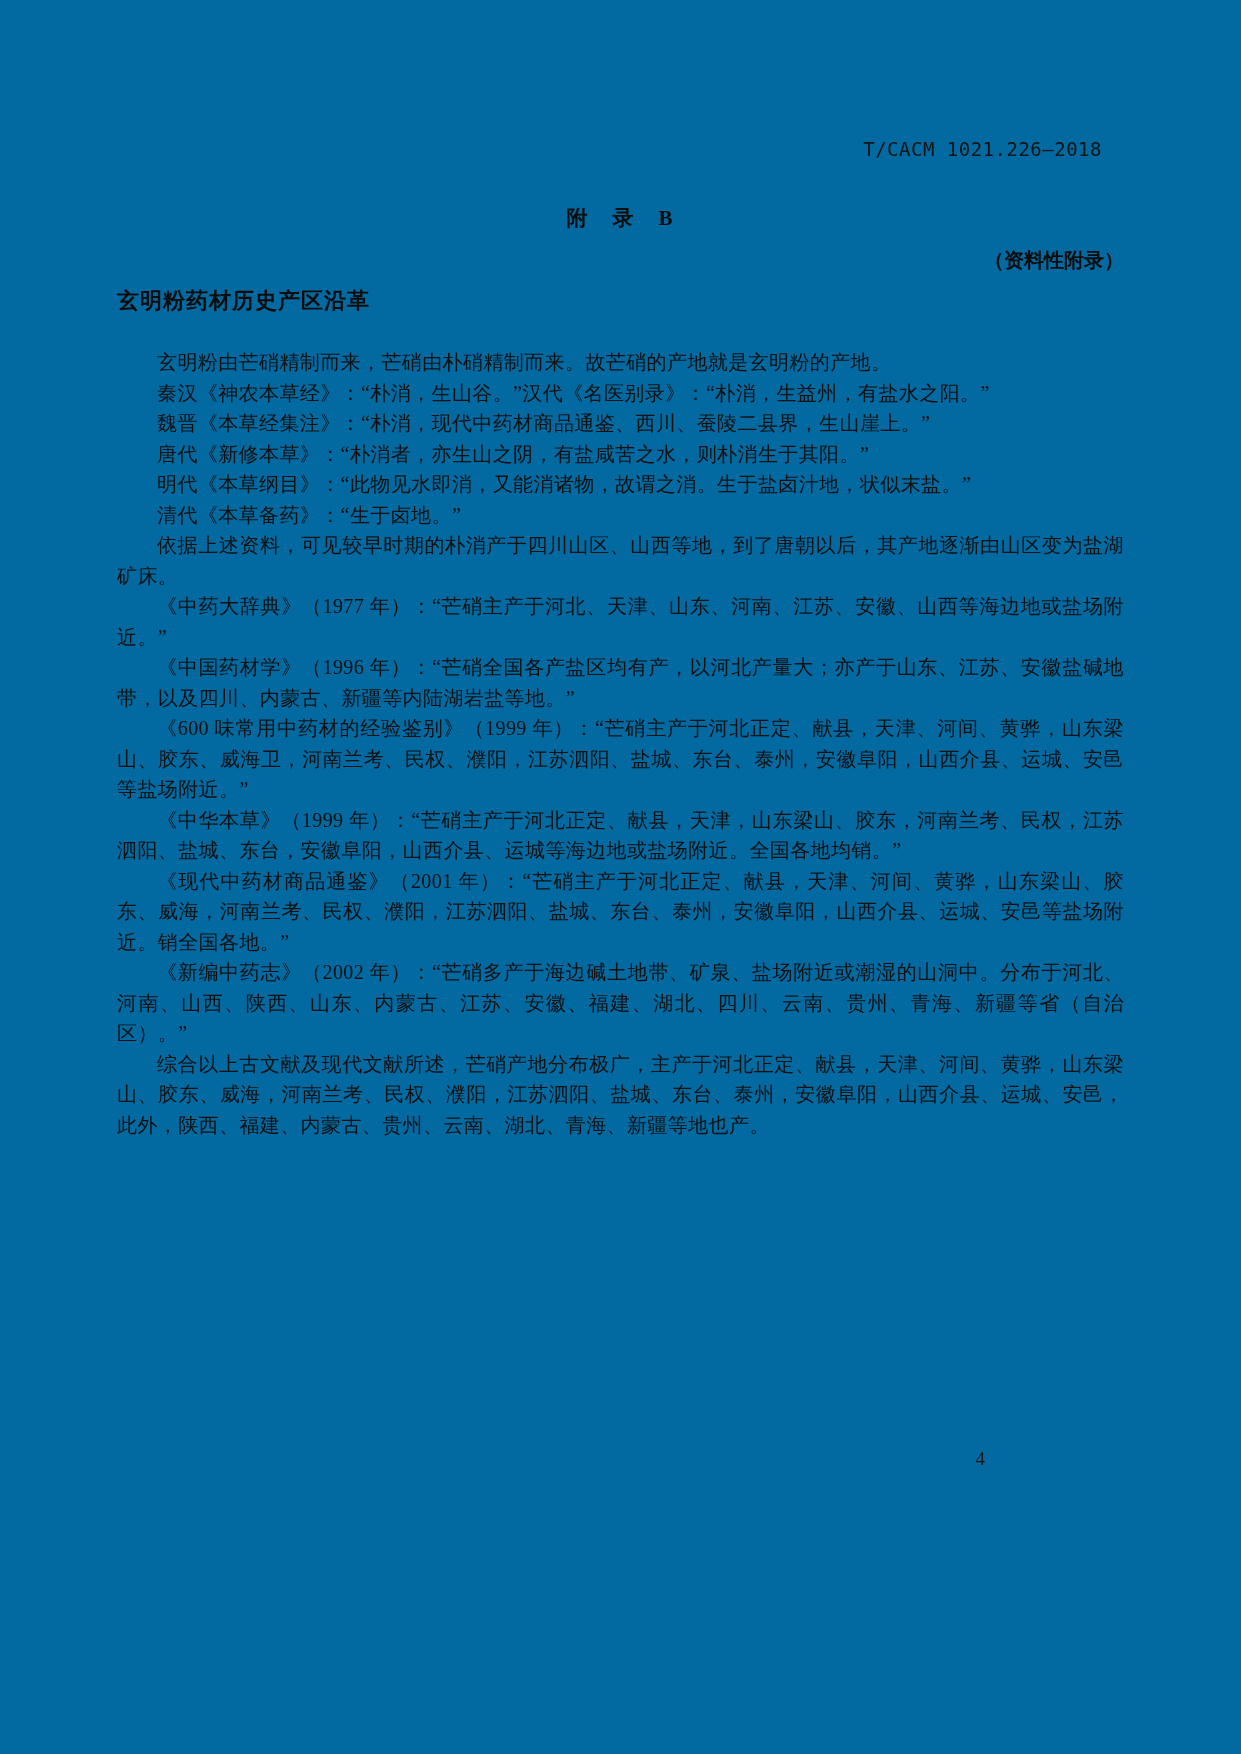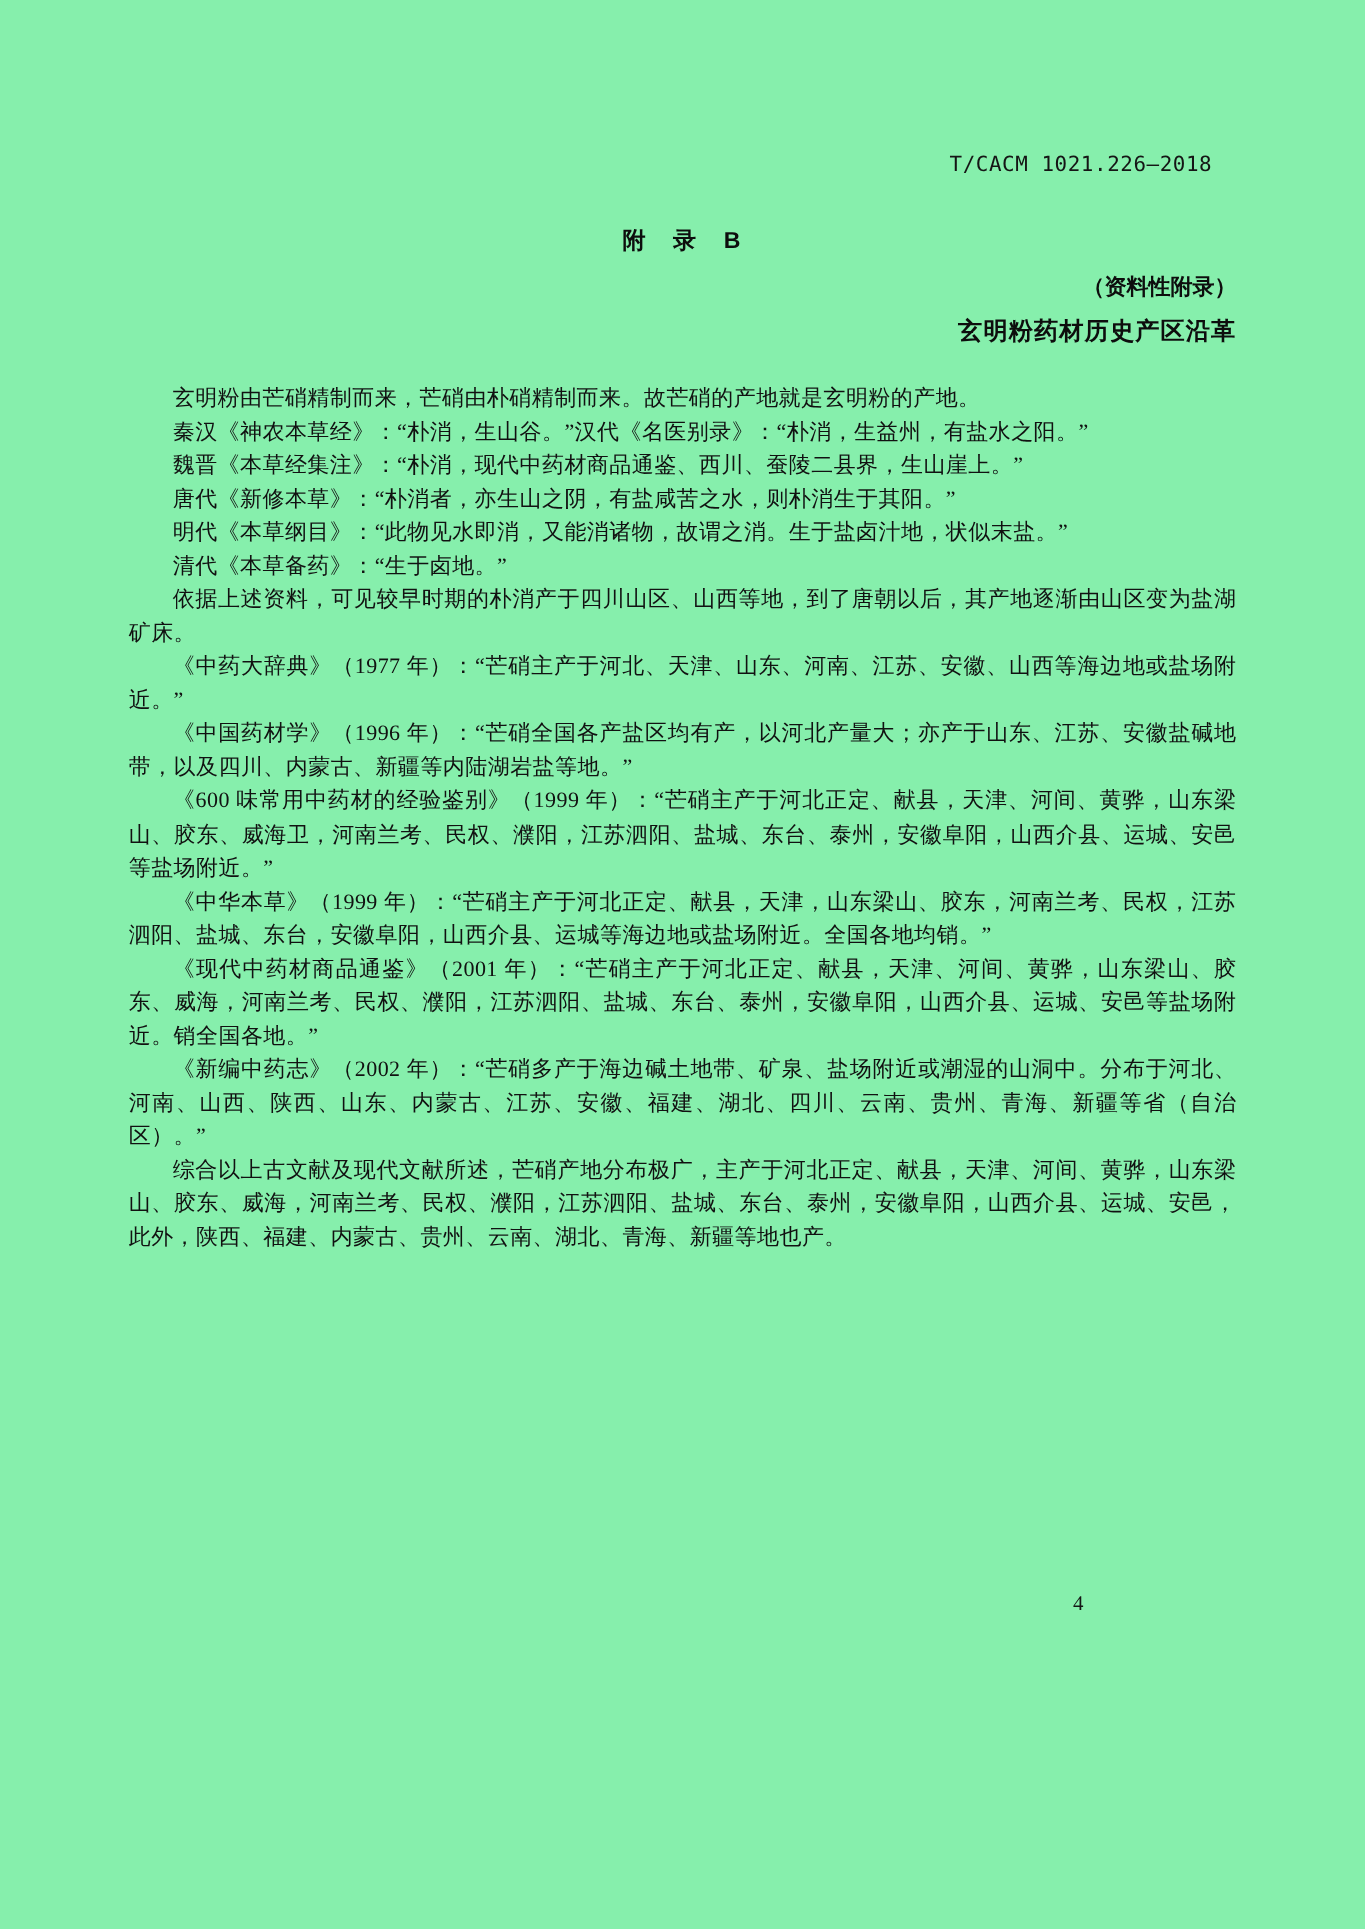--- a/index.html
+++ b/index.html
@@ -4,56 +4,56 @@
 <style>
   html, body {
     margin: 0;
     padding: 0;
     background: #ffffff;
   }
   .page {
     position: relative;
     width: 1241px;
     height: 1754px;
-    background: #86efac;
+    background: #0369a1;
     box-sizing: border-box;
     padding: 138px 117px 0 117px;
     font-family: "Liberation Serif", "DejaVu Serif", serif;
     color: #111111;
     overflow: hidden;
   }
   .doc-header {
     text-align: right;
     padding-right: 22px;
     font-family: "DejaVu Sans Mono", "Liberation Mono", monospace;
     font-size: 19px;
     letter-spacing: 0.5px;
     color: #151515;
     white-space: nowrap;
   }
   .title-block {
-    font-family: Liberation Sans, sans-serif;
+    font-family: Liberation Serif, serif;
     font-weight: bold;
     color: #0d0d0d;
   }
   .title1 {
     font-size: 21px;
     margin: 44px 0 0 0;
     text-align: center;
     letter-spacing: 2px;
   }
   .title2 {
     font-size: 20px;
     margin: 15px 0 0 0;
     text-align: right;
   }
   .title3 {
     font-size: 22px;
     margin: 12px 0 0 0;
-    text-align: right;
+    text-align: left;
     letter-spacing: 1px;
   }
   .doc-body {
     margin-top: 31px;
     font-size: 20px;
     line-height: 30.5px;
     text-align: justify;
     letter-spacing: 0.4px;
   }
   .doc-body p {

